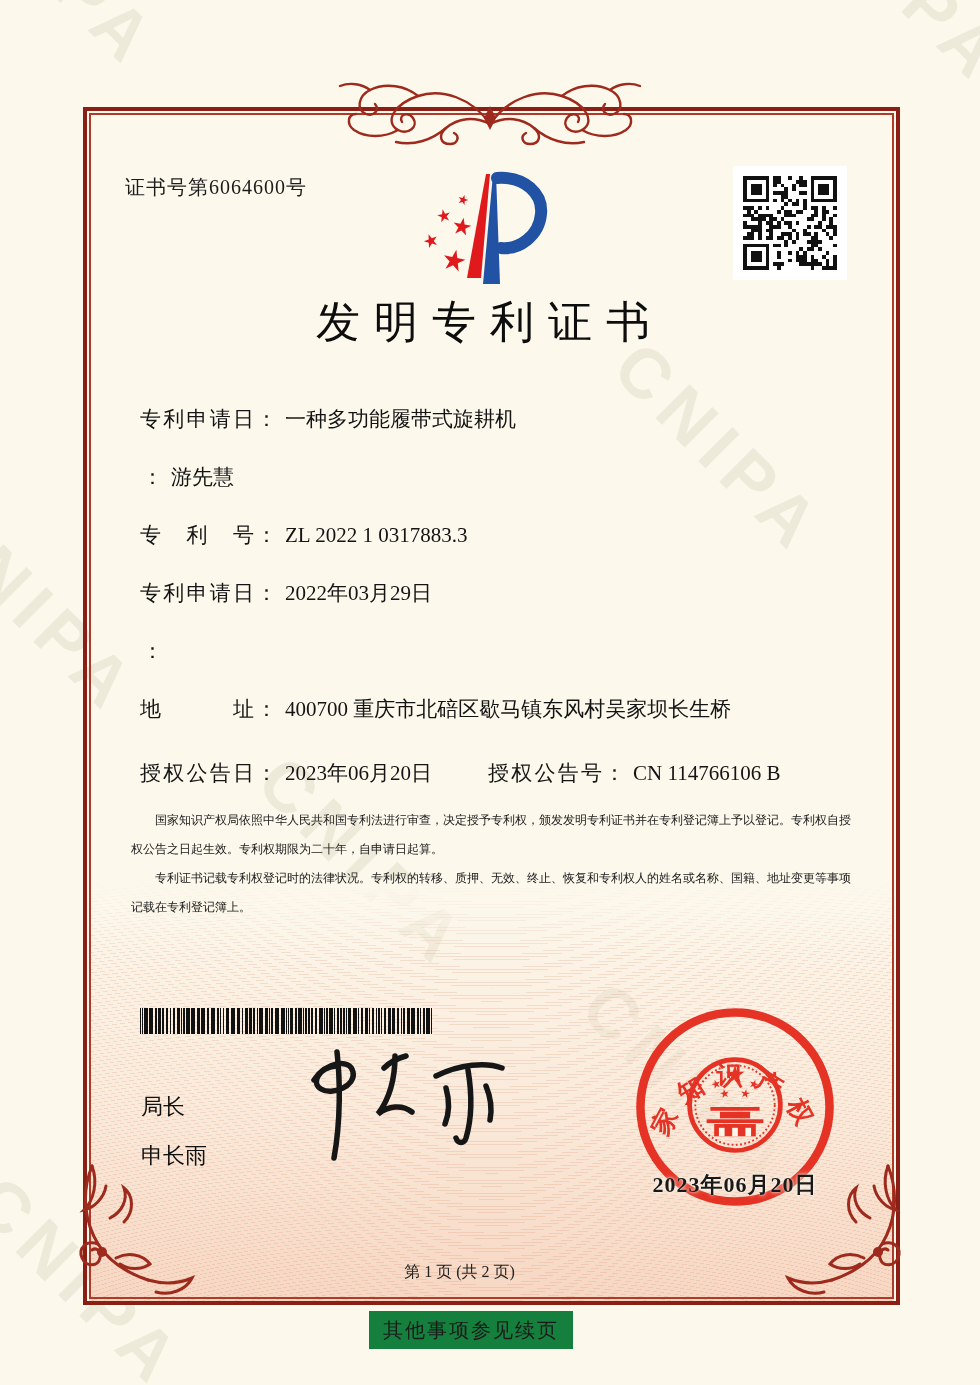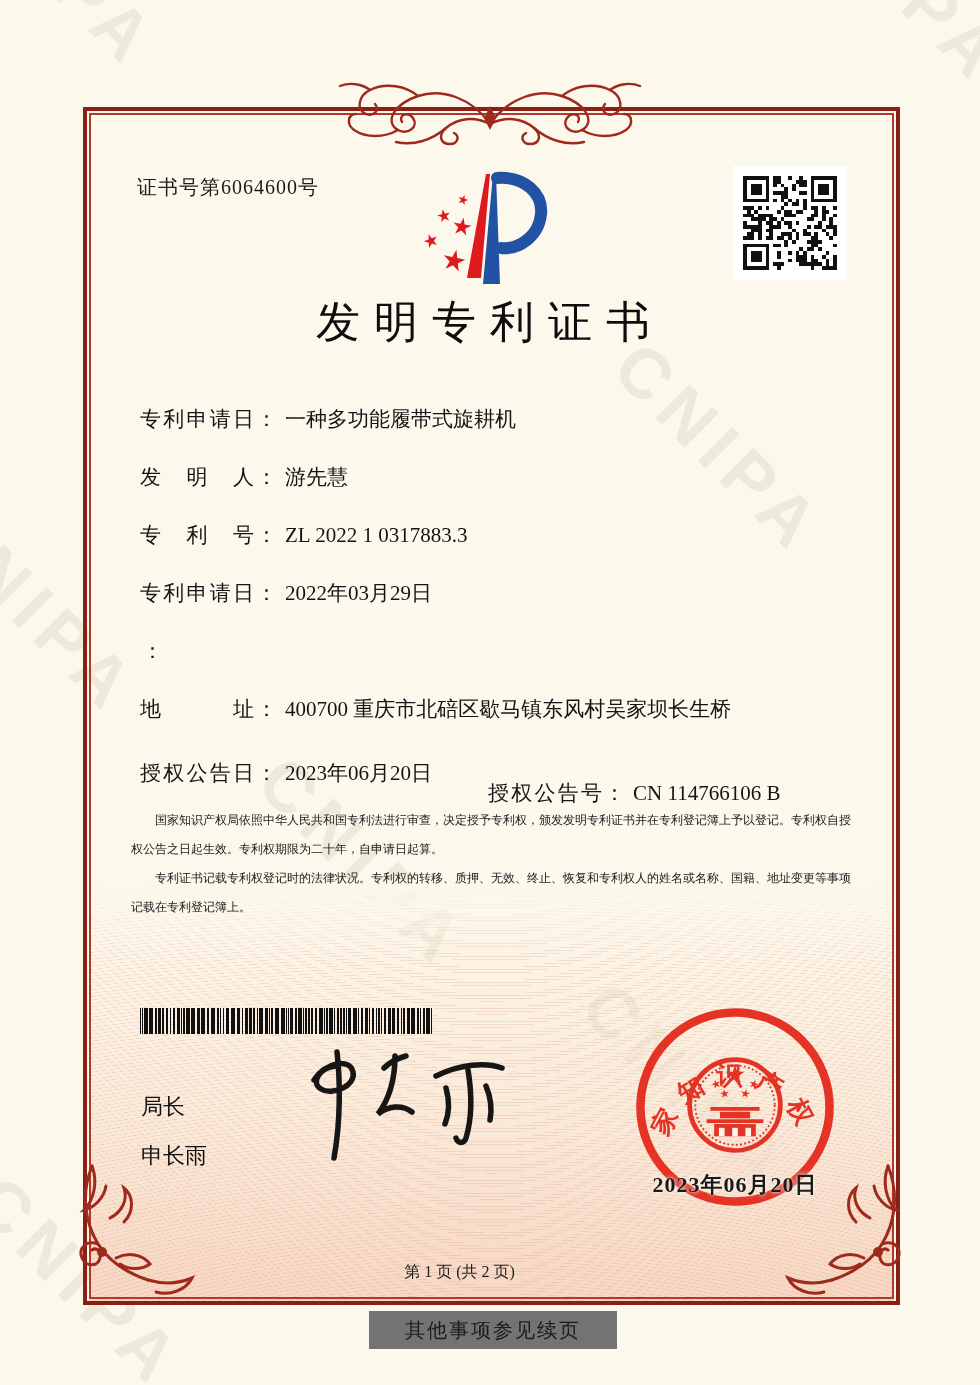--- a/index.html
+++ b/index.html
@@ -23,56 +23,56 @@
       linear-gradient(180deg, rgba(252,248,236,1) 0%, rgba(252,248,236,0) 18%),
       repeating-radial-gradient(ellipse 1100px 420px at 50% 140%,
         rgba(210,120,88,0.18) 0px, rgba(210,120,88,0.18) 1.5px, rgba(255,255,255,0) 1.5px, rgba(255,255,255,0) 8.5px),
       linear-gradient(180deg, rgba(252,248,236,0) 0%, rgba(249,226,208,0.65) 55%, rgba(246,213,192,0.95) 100%);
   }
 
   .orn { position:absolute; z-index:3; }
 
   
   .content { position:absolute; inset:0; z-index:4; }
-  .cert-no { position:absolute; left:125px; top:174px; font-size:20px; color:#1c1c1c; letter-spacing:1px;margin-left:12px; }
+  .cert-no { position:absolute; left:125px; top:174px; font-size:20px; color:#1c1c1c; letter-spacing:1px; }
   .logo { position:absolute; left:403px; top:160px; }
   .qr { position:absolute; left:733px; top:166px; width:114px; height:114px; background:#ffffff;
         display:flex; align-items:center; justify-content:center; }
   .title { position:absolute; left:0; top:293px; width:100%; text-align:center;
            font-size:44px; font-weight:400; letter-spacing:14px; color:#0d0d0d; }
 
   .fields { position:absolute; left:140px; top:404px; width:720px; }
   .frow { height:58px; line-height:30px; font-size:21px; color:#141414; display:flex; }
   .frow .lbl { display:inline-block; width:114px; text-align:justify; text-align-last:justify; }
   .frow .colon { margin:0 8px 0 2px; }
   .frow .val { white-space:nowrap; }
   .frow.grant { margin-top:6px; }
   .pair1 { display:flex; width:348px; }
-  .pair2 { display:flex;margin-top:20px; }
+  .pair2 { display:flex; }
 
   .legal { position:absolute; left:131px; top:806px; width:722px; font-size:12px;
            line-height:29px; color:#1a1a1a; }
   .legal p { text-indent:2em; }
 
   .barcode { position:absolute; left:140px; top:1008px; width:296px; height:26px; z-index:5; }
   .sig-title { position:absolute; left:141px; top:1092px; font-size:22px; color:#111;
                font-family:Liberation Sans, sans-serif; z-index:5; }
   .sig-name  { position:absolute; left:141px; top:1141px; font-size:22px; color:#111;
                font-family:"Liberation Sans","DejaVu Sans",sans-serif; z-index:5; }
   .signature { position:absolute; left:288px; top:1046px; z-index:5; }
 
   .seal { position:absolute; left:631px; top:1003px; width:208px; height:208px; z-index:6; opacity:0.95; }
   .seal-date { position:absolute; left:625px; top:1170px; width:220px; text-align:center;
                font-size:22px; font-weight:700; color:#191919; z-index:7; letter-spacing:1px;
                text-shadow:0 0 5px rgba(253,249,238,0.9), 0 0 2px rgba(253,249,238,0.9); }
 
   .page-info { position:absolute; left:83px; top:1262px; width:753px; text-align:center;
                font-size:16px; color:#222; z-index:5; }
 
-  .cont-box { position:absolute; left:369px; top:1311px; width:248px; height:38px; background:#737373;
+  .cont-box { position:absolute; left:369px; top:1311px; width:204px; height:38px; background:#15803d;
               display:flex; align-items:center; justify-content:center; z-index:5;
               font-size:20px; color:#1a1a1a; letter-spacing:2px; }
 </style>
 </head>
 <body>
 
 <div class="page">
 
   <div class="wm" style="left:-78px; top:-78px;">CNIPA</div>
   <div class="wm" style="left:770px; top:-62px;">CNIPA</div>
@@ -444,21 +444,20 @@
 
     <div class="title">发明专利证书</div>
 
     <div class="fields">
       <div class="frow">
         <span class="lbl">专利申请日</span>
           <span class="colon">：</span>
         <span class="val">一种多功能履带式旋耕机</span>
       </div>
       <div class="frow">
-        <span class="lbl">发明人</span>
           <span class="colon">：</span>
         <span class="val">游先慧</span>
       </div>
       <div class="frow">
         <span class="lbl">专利号</span>
           <span class="colon">：</span>
         <span class="val">ZL 2022 1 0317883.3</span>
       </div>
       <div class="frow">
         <span class="lbl">专利申请日</span>

